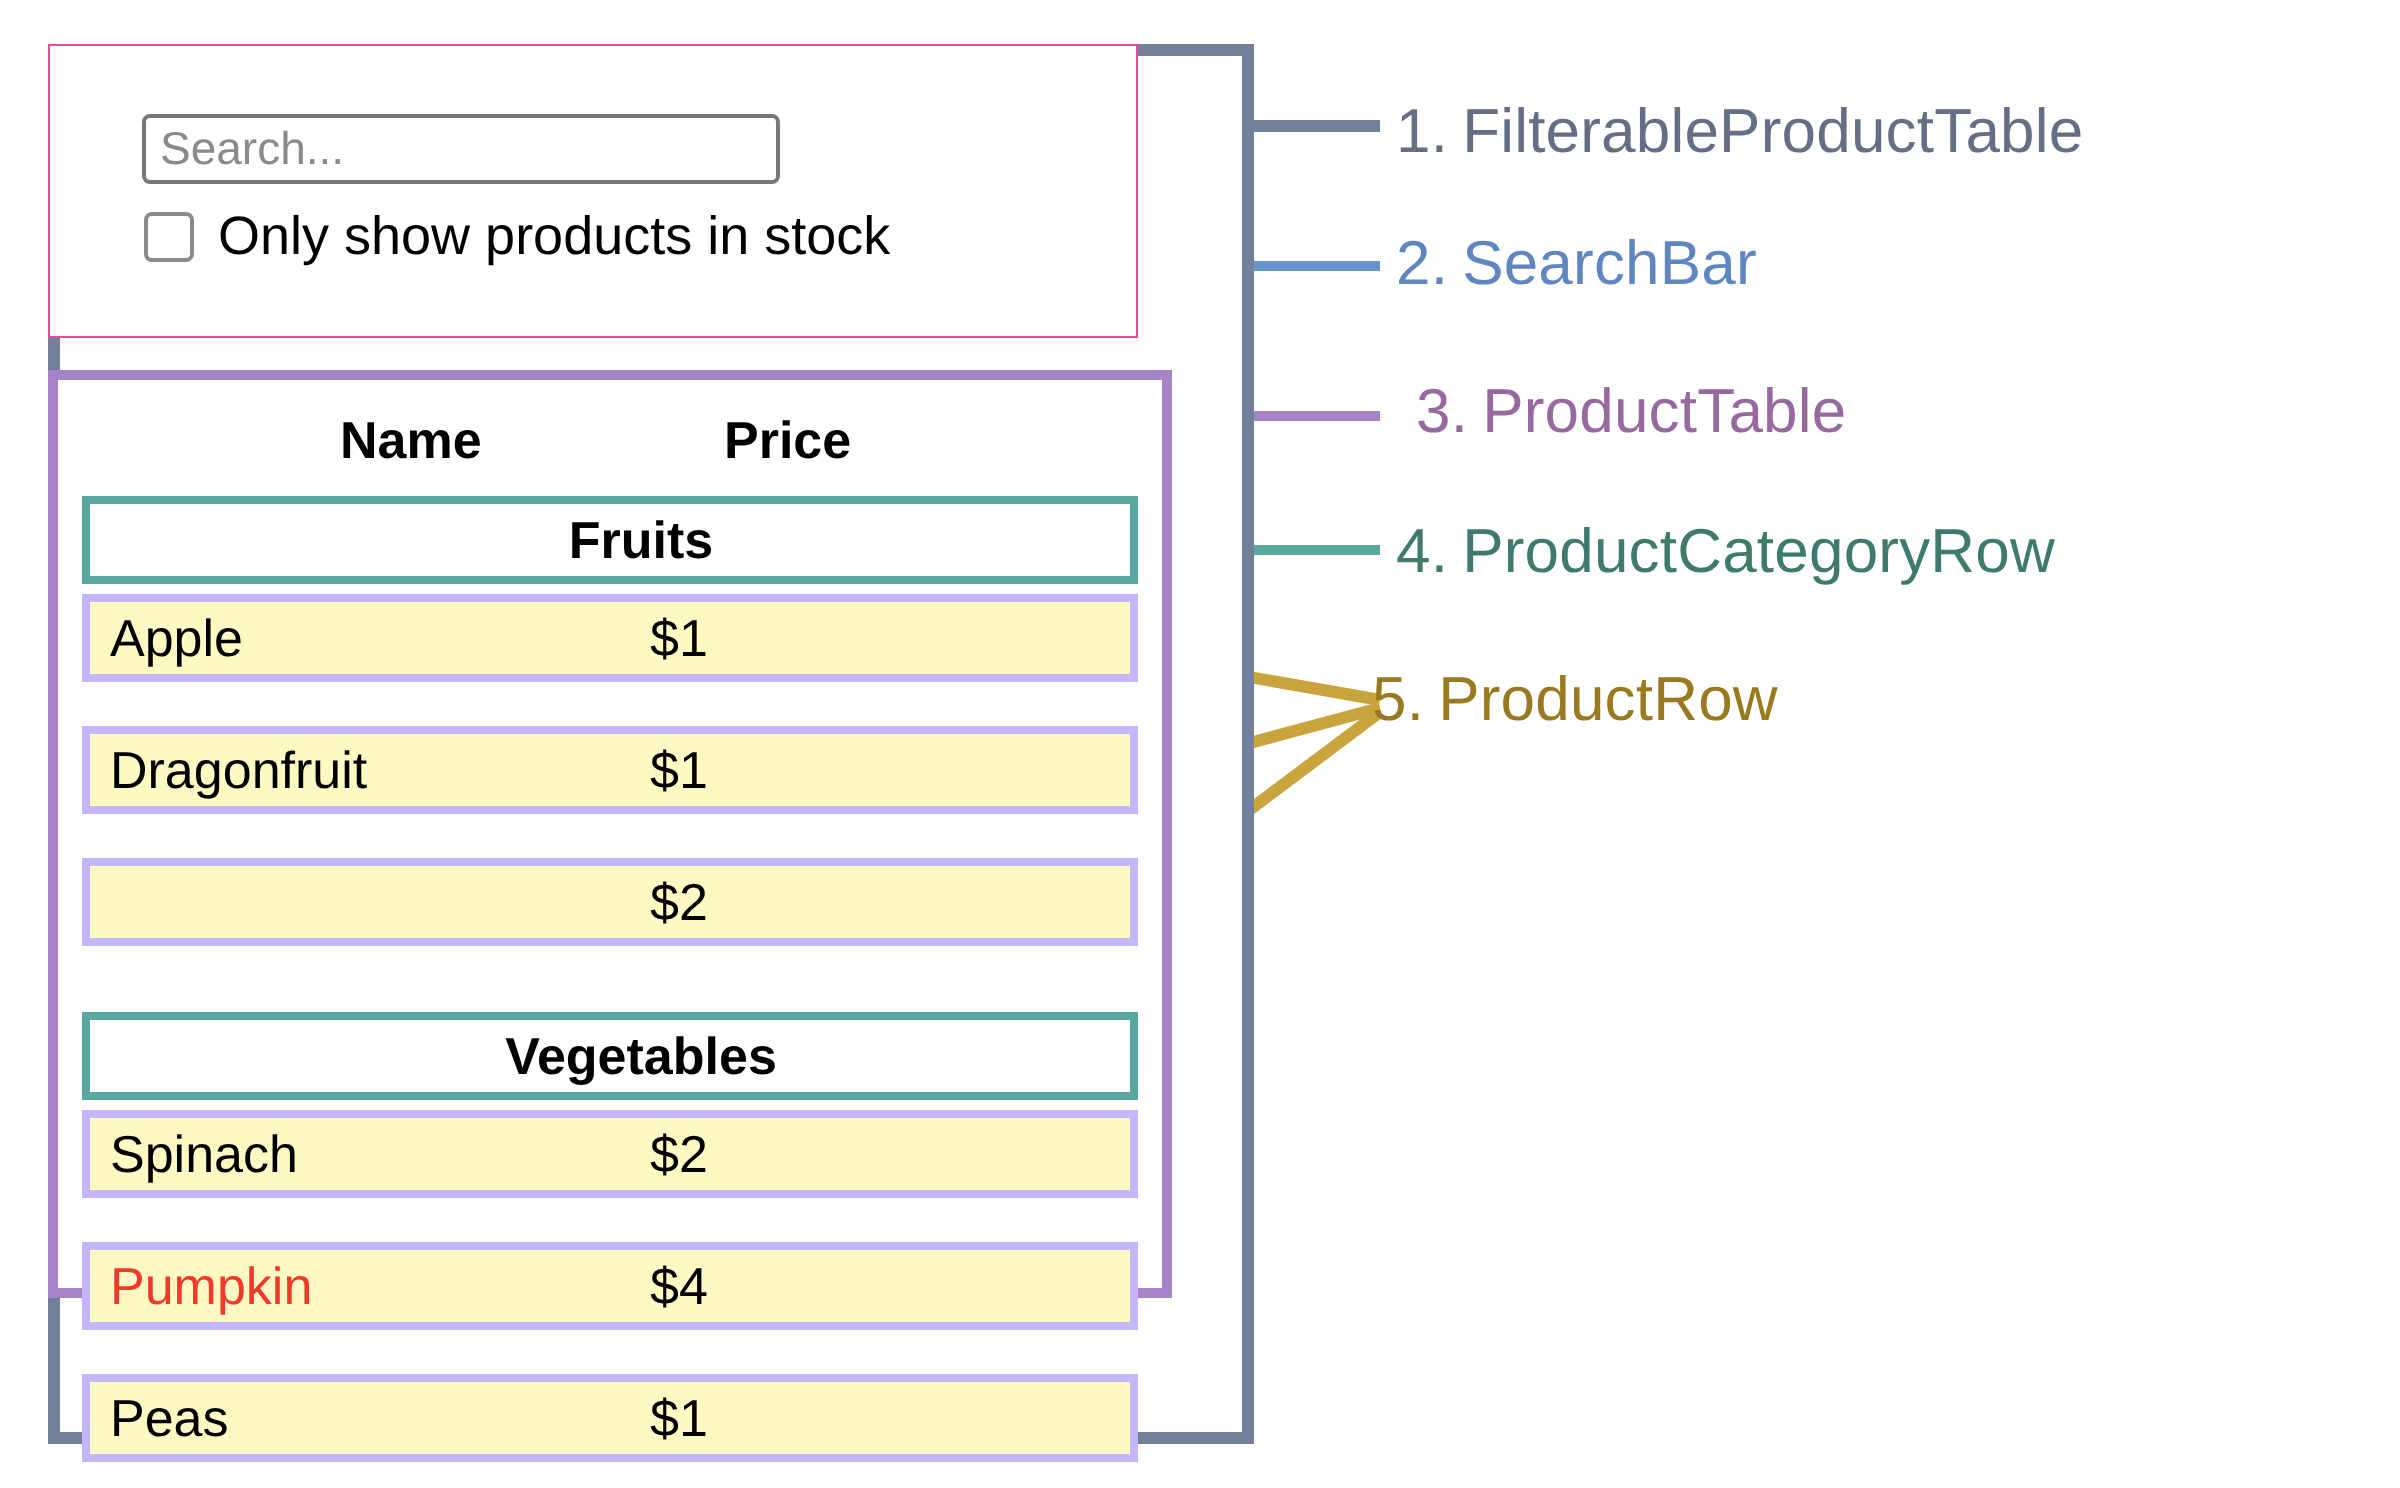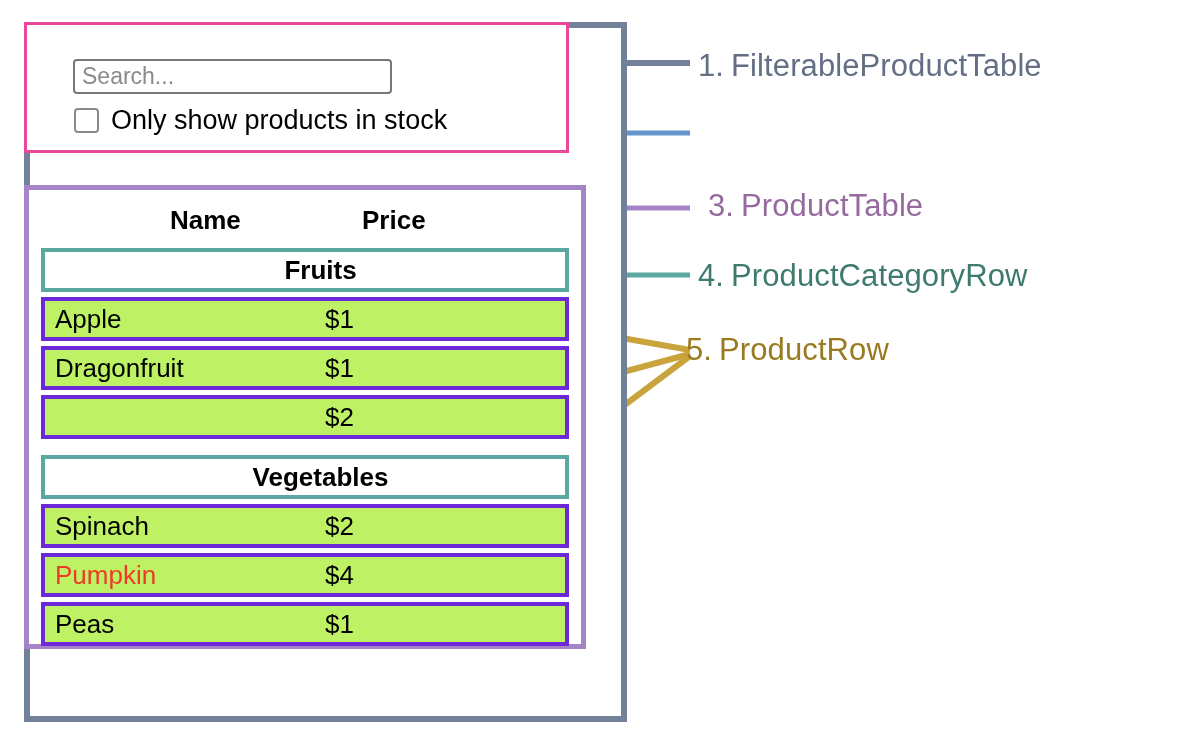--- a/index.html
+++ b/index.html
@@ -37,22 +37,22 @@
     border: 6px solid #73809a;
     background: #ffffff;
   }
 
   
   .search-bar {
     position: absolute;
     left: 45px;
     top: 37px;
     width: 545px;
-    height: 131px;
-    border: 3px solid #ec4899;
+    height: 147px;
+    border: 1px solid #ec4899;
     background: #ffffff;
   }
 
   .search-input {
     position: absolute;
     left: 46px;
     top: 34px;
     width: 319px;
     height: 35px;
     border: 2px solid #787878;
@@ -136,25 +136,25 @@
     font-weight: bold;
     font-size: 26px;
     color: #000000;
     margin-bottom: 5px;
     padding-left: 31px;
   }
 
   .product-row {
     position: relative;
     height: 44px;
-    border: 4px solid #6d28d9;
-    background: #bef264;
-    display: flex;
-    align-items: center;
-    margin-bottom: 5px;
+    border: 4px solid #c4b5fd;
+    background: #fef9c3;
+    display: flex;
+    align-items: center;
+    margin-bottom: 22px;
   }
 
   .product-row .cell-name {
     position: absolute;
     left: 10px;
     font-size: 26px;
     color: #000000;
     white-space: nowrap;
   }
   .product-row .cell-price {
@@ -260,20 +260,23 @@
         </div>
 
       </div>
     </div>
   </div>
 
   <div class="legend-label legend-1">
     <span class="legend-num">1.</span><span>FilterableProductTable</span>
   </div>
 
+  <div class="legend-label legend-2">
+    <span class="legend-num">2.</span><span>SearchBar</span>
+  </div>
 
   <div class="legend-label legend-3">
     <span class="legend-num">3.</span><span>ProductTable</span>
   </div>
 
   <div class="legend-label legend-4">
     <span class="legend-num">4.</span><span>ProductCategoryRow</span>
   </div>
 
   <div class="legend-label legend-5">

